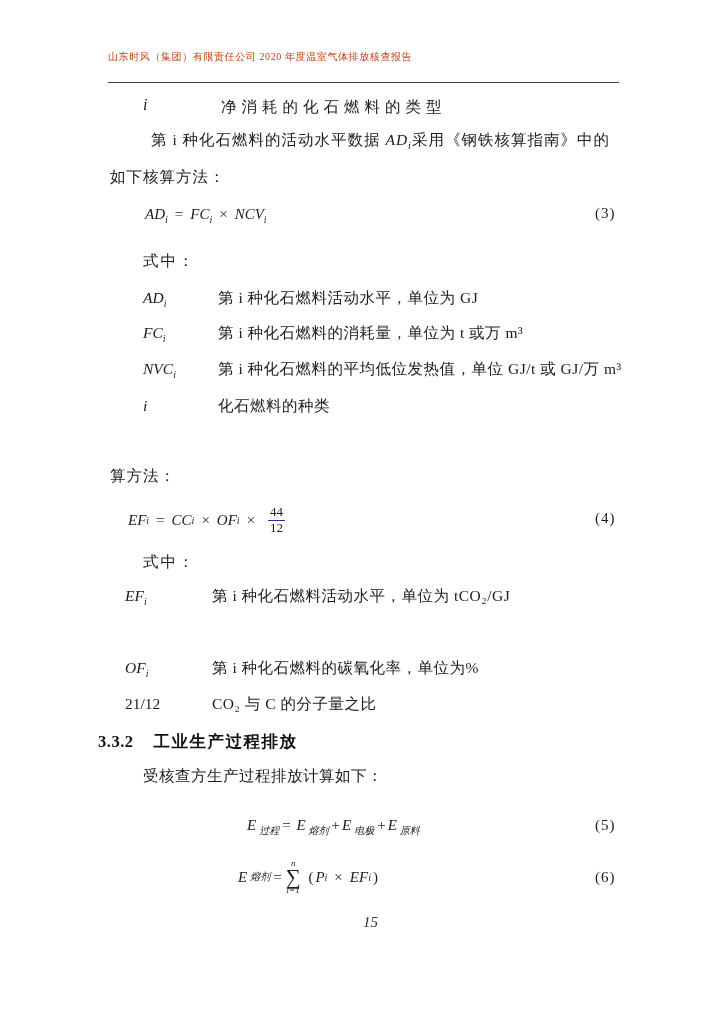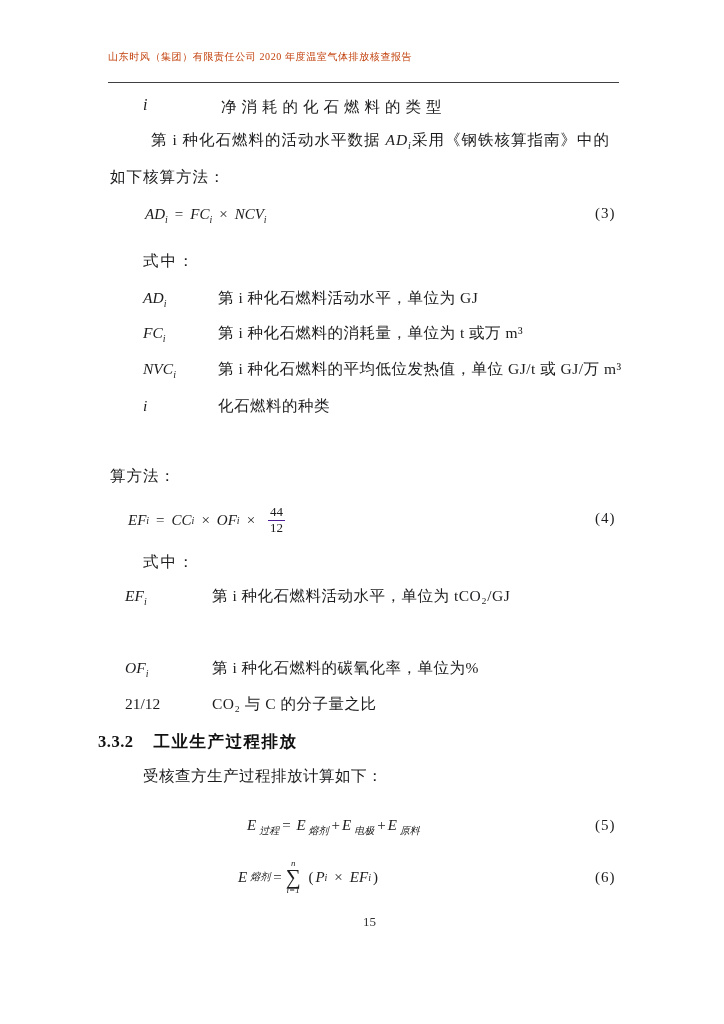--- a/index.html
+++ b/index.html
@@ -41,21 +41,21 @@
   .frac .den{display:block;}
   .csub{font-size:9px;font-style:italic;margin:0 1px 0 3px;}
   .sum{display:inline-flex;flex-direction:column;align-items:center;line-height:1;margin:0 2px;}
   .sum .lim{font-size:9px;font-style:italic;line-height:1;}
   .sum .sigma{font-size:21px;font-style:normal;line-height:0.9;}
   .eqno{font-size:15px;font-style:normal;letter-spacing:1px;}
   
   .sec{font-weight:bold;font-size:16.5px;letter-spacing:1.5px;color:#111;}
   .sec .num{letter-spacing:0.5px;}
   .sec .ttl{margin-left:20px;}
-  .pageno{font-size:13px;color:#333;}
+  .pageno{font-size:15px;color:#333;font-style:italic;}
 </style>
 </head>
 <body>
 
 <div class="page">
 
   <div class="abs hdr">
     <span>山东时风（集团）有限责任公司 2020 年度温室气体排放核查报告</span>
   </div>
 

